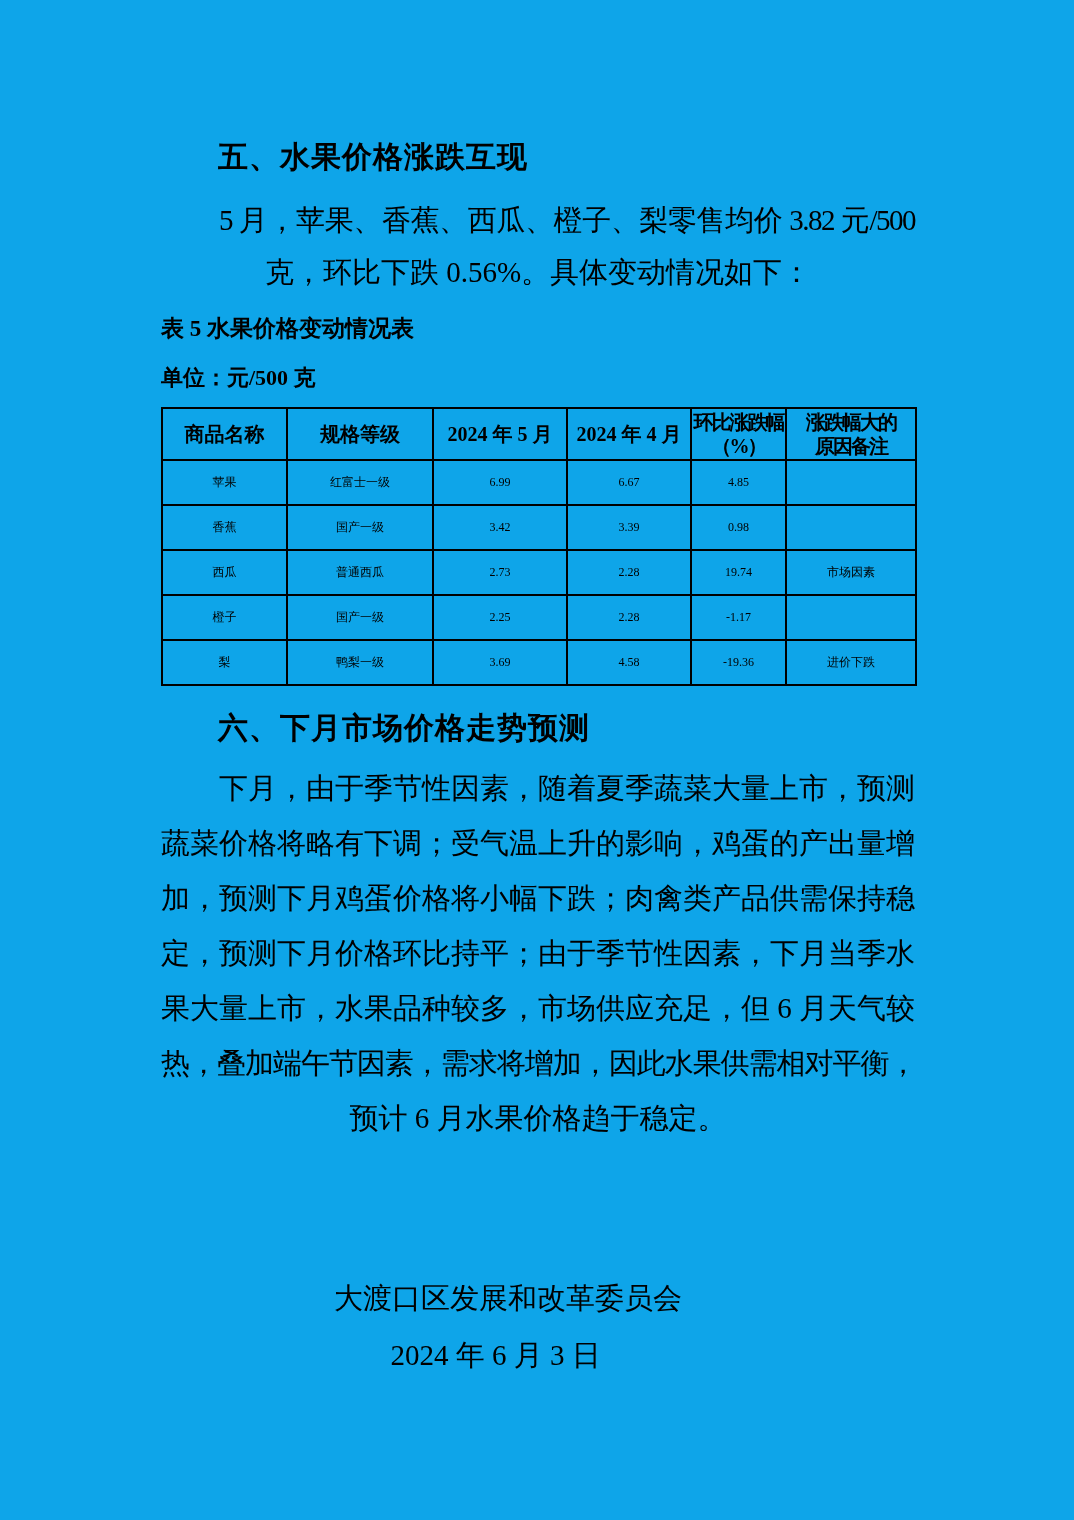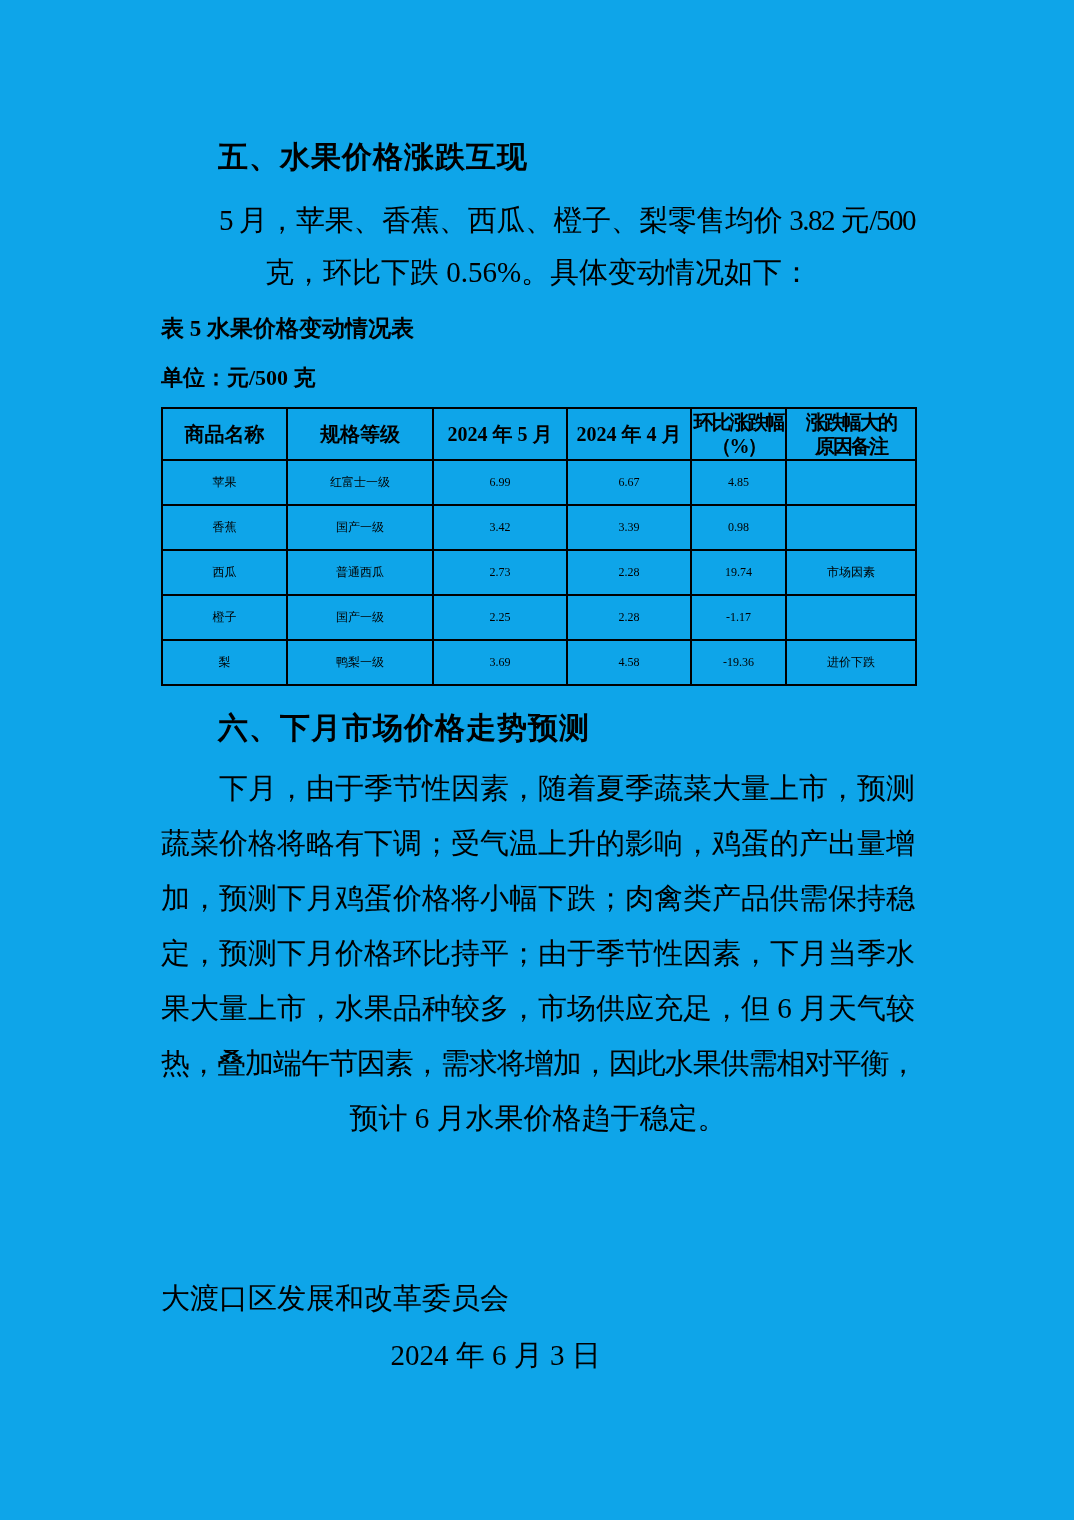--- a/index.html
+++ b/index.html
@@ -69,21 +69,21 @@
     height: 50px;
     white-space: pre-line;
   }
   table.price th.tight { letter-spacing: -2px; }
   table.price td {
     font-size: 12px;
     height: 43px;
   }
   .signature {
     margin-top: 132px;
-    text-align: left;
+    text-align: center;
     padding-right: 60px;
     font-size: 29px;
     line-height: 40px;
   }
   .docdate {
     margin-top: 17px;
     text-align: center;
     padding-right: 85px;
     font-size: 29px;
     line-height: 40px;

